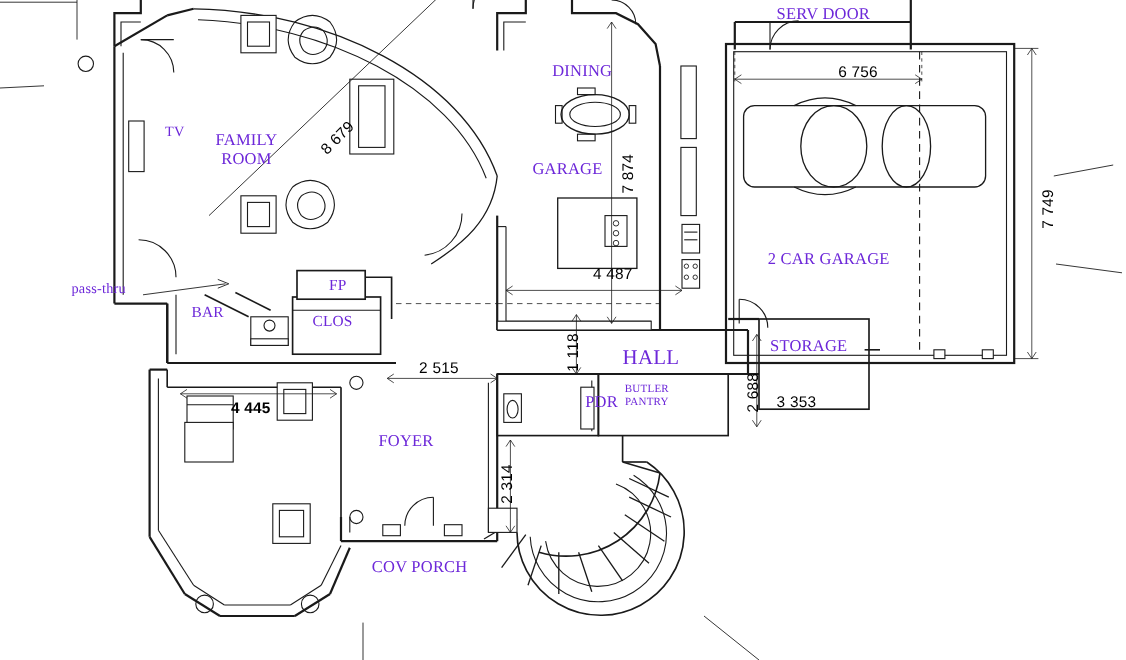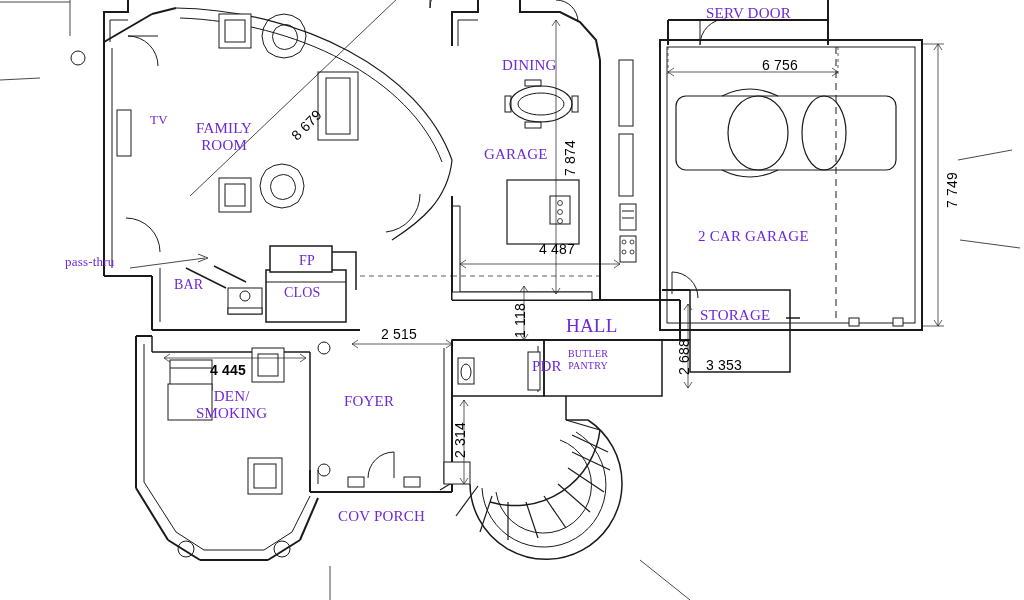--- a/index.html
+++ b/index.html
@@ -339,21 +339,20 @@
   <div class="room-label" style="left:150px; top:113px; font-size:13px;">TV</div>
   <div class="room-label" style="left:502px; top:57px; font-size:15px;">DINING</div>
   <div class="room-label" style="left:484px; top:146px; font-size:15px;">GARAGE</div>
   <div class="room-label" style="left:706px; top:5px; font-size:15px;">SERV DOOR</div>
   <div class="room-label" style="left:698px; top:228px; font-size:15px;">2 CAR GARAGE</div>
   <div class="room-label" style="left:700px; top:307px; font-size:15px;">STORAGE</div>
   <div class="room-label" style="left:566px; top:315px; font-size:19px;">HALL</div>
   <div class="room-label" style="left:568px; top:348px; font-size:10px;">BUTLER<br>PANTRY</div>
   <div class="room-label" style="left:488px; top:358px; font-size:15px;margin-left:44px;">PDR</div>
   <div class="room-label" style="left:344px; top:393px; font-size:15px;">FOYER</div>
-  <div class="room-label" style="left:196px; top:388px; font-size:15px;">DEN/<br>SMOKING</div>
   <div class="room-label" style="left:338px; top:508px; font-size:15px;">COV PORCH</div>
   <div class="room-label" style="left:174px; top:277px; font-size:14px;">BAR</div>
   <div class="room-label" style="left:299px; top:253px; font-size:14px;">FP</div>
   <div class="room-label" style="left:284px; top:285px; font-size:14px;">CLOS</div>
   <div class="room-label" style="left:65px; top:255px; font-size:13px;">pass-thru</div>
 
   <div class="dim-label" style="left:762px; top:57px; font-size:14px;text-align:right;">6 756</div>
   <div class="dim-label rot90" style="left:944px; top:208px; font-size:14px;">7 749</div>
   <div class="dim-label rot90" style="left:562px; top:176px; font-size:14px;">7 874</div>
   <div class="dim-label" style="left:539px; top:241px; font-size:14px;text-align:center;">4 487</div>

